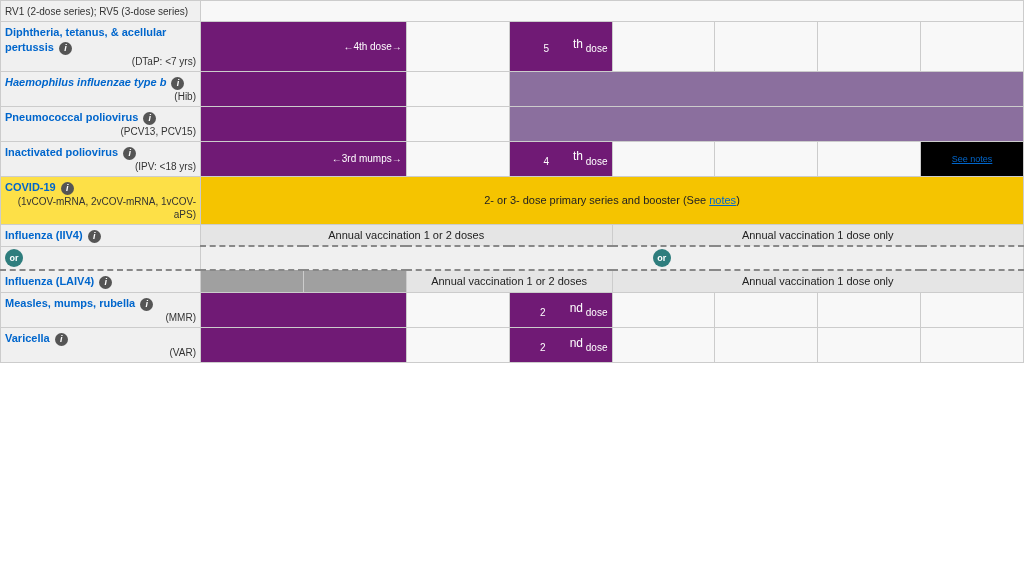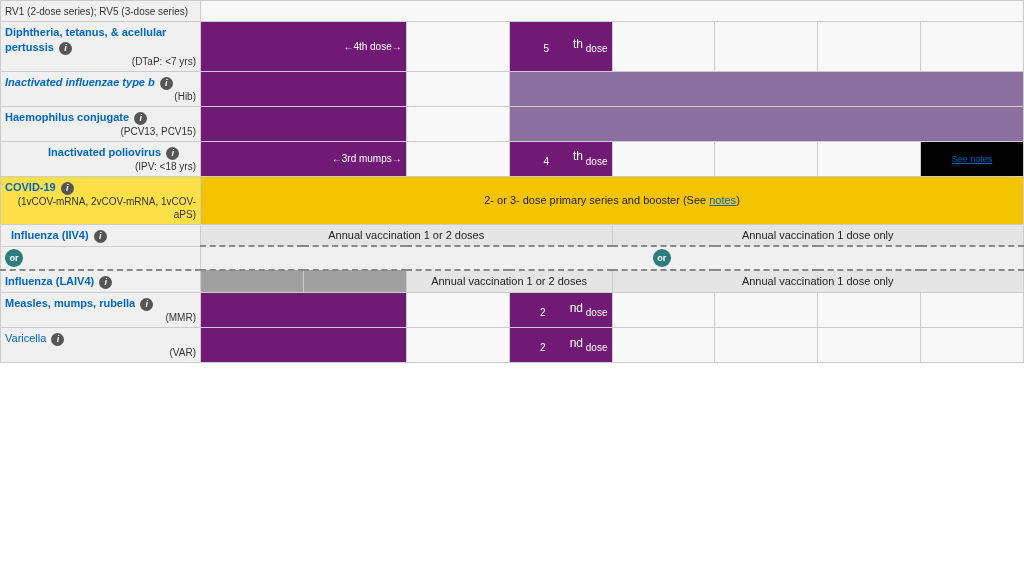--- a/index.html
+++ b/index.html
@@ -123,47 +123,47 @@
     </td>
     <td class="empty"></td>
     <td class="empty"></td>
     <td class="empty"></td>
     <td class="empty"></td>
   </tr>
 
   <tr>
     <td class="vaccine-col">
       <div class="vaccine-name">
-        <span style="font-style:italic; font-weight:bold; color:#0066cc; cursor:pointer;">Inactivated influenzae type b</span>
+        <span style="font-style:italic; font-weight:bold; color:#0066cc; cursor:pointer;">Haemophilus influenzae type b</span>
         <span class="info-icon">i</span>
       </div>
       <div class="vaccine-sub">(Hib)</div>
     </td>
     <td class="teal-dark" colspan="2"></td>
     <td class="empty"></td>
     <td class="purple" colspan="5"></td>
   </tr>
 
   <tr>
     <td class="vaccine-col">
       <div class="vaccine-name">
-        <span style="color:#0066cc; cursor:pointer; font-weight:bold;">Haemophilus conjugate</span>
+        <span style="color:#0066cc; cursor:pointer; font-weight:bold;">Pneumococcal poliovirus</span>
         <span class="info-icon">i</span>
       </div>
       <div class="vaccine-sub">(PCV13, PCV15)</div>
     </td>
     <td class="teal-dark" colspan="2"></td>
     <td class="empty"></td>
     <td class="purple" colspan="5"></td>
   </tr>
 
   <tr>
     <td class="vaccine-col">
       <div class="vaccine-name">
-        <span style="color:#0066cc; cursor:pointer; font-weight:bold;margin-left:43px;">Inactivated poliovirus</span>
+        <span style="color:#0066cc; cursor:pointer; font-weight:bold;">Inactivated poliovirus</span>
         <span class="info-icon">i</span>
       </div>
       <div class="vaccine-sub">(IPV: &lt;18 yrs)</div>
     </td>
     <td class="teal-dark" colspan="2">
       <span class="dose-text">←3rd mumps→</span>
     </td>
     <td class="empty"></td>
     <td class="teal-dark">
       <span class="dose-text">4<span class="superscript">th</span> dose</span>
@@ -185,21 +185,21 @@
       <div class="vaccine-sub">(1vCOV-mRNA, 2vCOV-mRNA, 1vCOV-aPS)</div>
     </td>
     <td class="yellow-bright" colspan="8">
       <span>2- or 3- dose primary series and booster (See <a href="#" class="notes-link">notes</a>)</span>
     </td>
   </tr>
 
   <tr>
     <td class="vaccine-col">
       <div class="vaccine-name">
-        <span style="color:#0066cc; cursor:pointer; font-weight:bold;margin-left:6px;">Influenza (IIV4)</span>
+        <span style="color:#0066cc; cursor:pointer; font-weight:bold;">Influenza (IIV4)</span>
         <span class="info-icon">i</span>
       </div>
     </td>
     <td class="yellow-dark" colspan="4">
       <span>Annual vaccination 1 or 2 doses</span>
     </td>
     <td class="yellow-dark" colspan="4">
       <span>Annual vaccination 1 dose only</span>
     </td>
   </tr>
@@ -245,21 +245,21 @@
     </td>
     <td class="empty"></td>
     <td class="empty"></td>
     <td class="empty"></td>
     <td class="empty"></td>
   </tr>
 
   <tr>
     <td class="vaccine-col">
       <div class="vaccine-name">
-        <span style="color:#0066cc; cursor:pointer; font-weight:normal;">Varicella</span>
+        <span style="color:#0066cc; cursor:pointer; font-weight:bold;">Varicella</span>
         <span class="info-icon">i</span>
       </div>
       <div class="vaccine-sub">(VAR)</div>
     </td>
     <td class="teal-dark" colspan="2"></td>
     <td class="empty"></td>
     <td class="teal-dark">
       <span class="dose-text">2<span class="superscript">nd</span> dose</span>
     </td>
     <td class="empty"></td>

